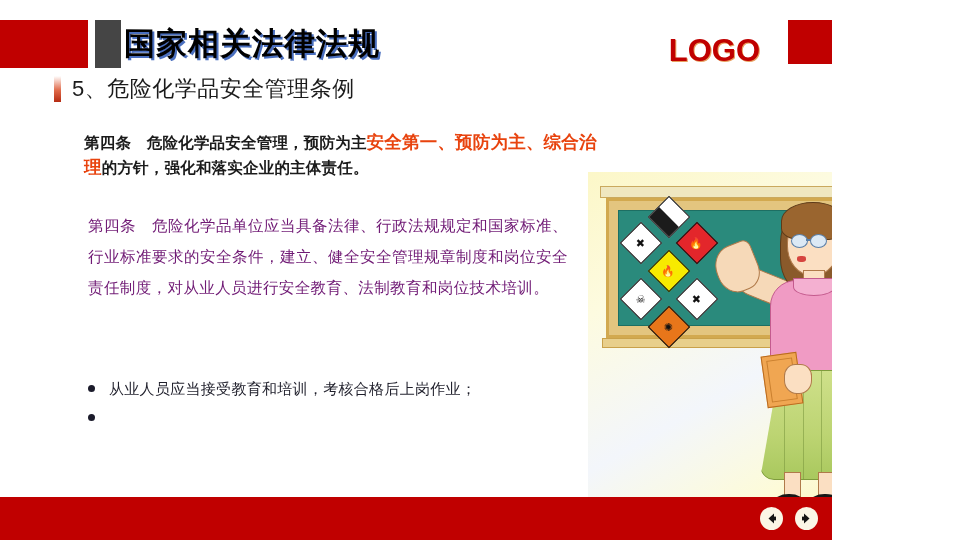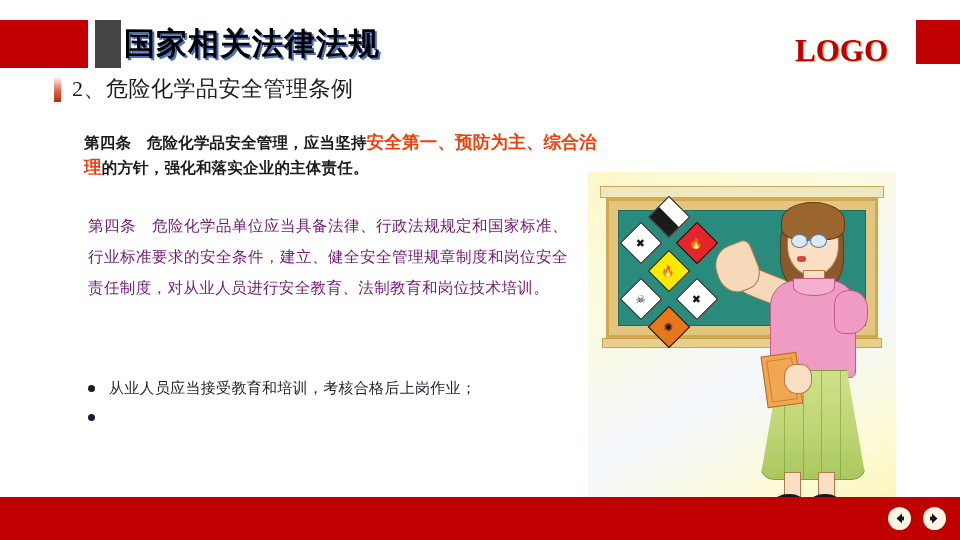--- a/index.html
+++ b/index.html
@@ -2,25 +2,25 @@
 <html><head>
 <meta charset="utf-8">
 <style>
   html, body {
     margin: 0;
     padding: 0;
     background: #ffffff;
   }
   #slide {
     position: relative;
-    width: 960px;
+    width: 832px;
     height: 540px;
     background: #ffffff;
     overflow: hidden;
-    font-family: Liberation Serif, serif;
+    font-family: Liberation Sans, sans-serif;
   }
 
   
   .hdr-red-block {
     position: absolute;
     left: 0px; top: 20px;
     width: 88px; height: 48px;
     background: #C00000;
   }
   .hdr-gray-block {
@@ -381,24 +381,24 @@
 
   <div class="hdr-red-block"></div>
   <div class="hdr-gray-block"></div>
   <div class="hdr-title">国家相关法律法规</div>
 
   <div class="logo-text">LOGO</div>
   <div class="logo-block"></div>
 
   <div class="subtitle-row">
     <div class="subtitle-bar"></div>
-    <div class="subtitle-text">2、危险化学品安全管理条例</div>
+    <div class="subtitle-text">5、危险化学品安全管理条例</div>
   </div>
 
-  <div class="lead-para"><span>第四条　危险化学品安全管理，应当坚持</span><span class="hl">安全第一、预防为主、综合治理</span><span>的方针，强化和落实企业的主体责任。</span></div>
+  <div class="lead-para"><span>第四条　危险化学品安全管理，预防为主</span><span class="hl">安全第一、预防为主、综合治理</span><span>的方针，强化和落实企业的主体责任。</span></div>
 
   <div class="body-para">第四条　危险化学品单位应当具备法律、行政法规规定和国家标准、行业标准要求的安全条件，建立、健全安全管理规章制度和岗位安全责任制度，对从业人员进行安全教育、法制教育和岗位技术培训。</div>
 
   <ul class="bullet-list">
     <li>
       <span class="bullet-dot"></span>
       <span>从业人员应当接受教育和培训，考核合格后上岗作业；</span>
     </li>
     <li>
       <span class="bullet-dot"></span>

